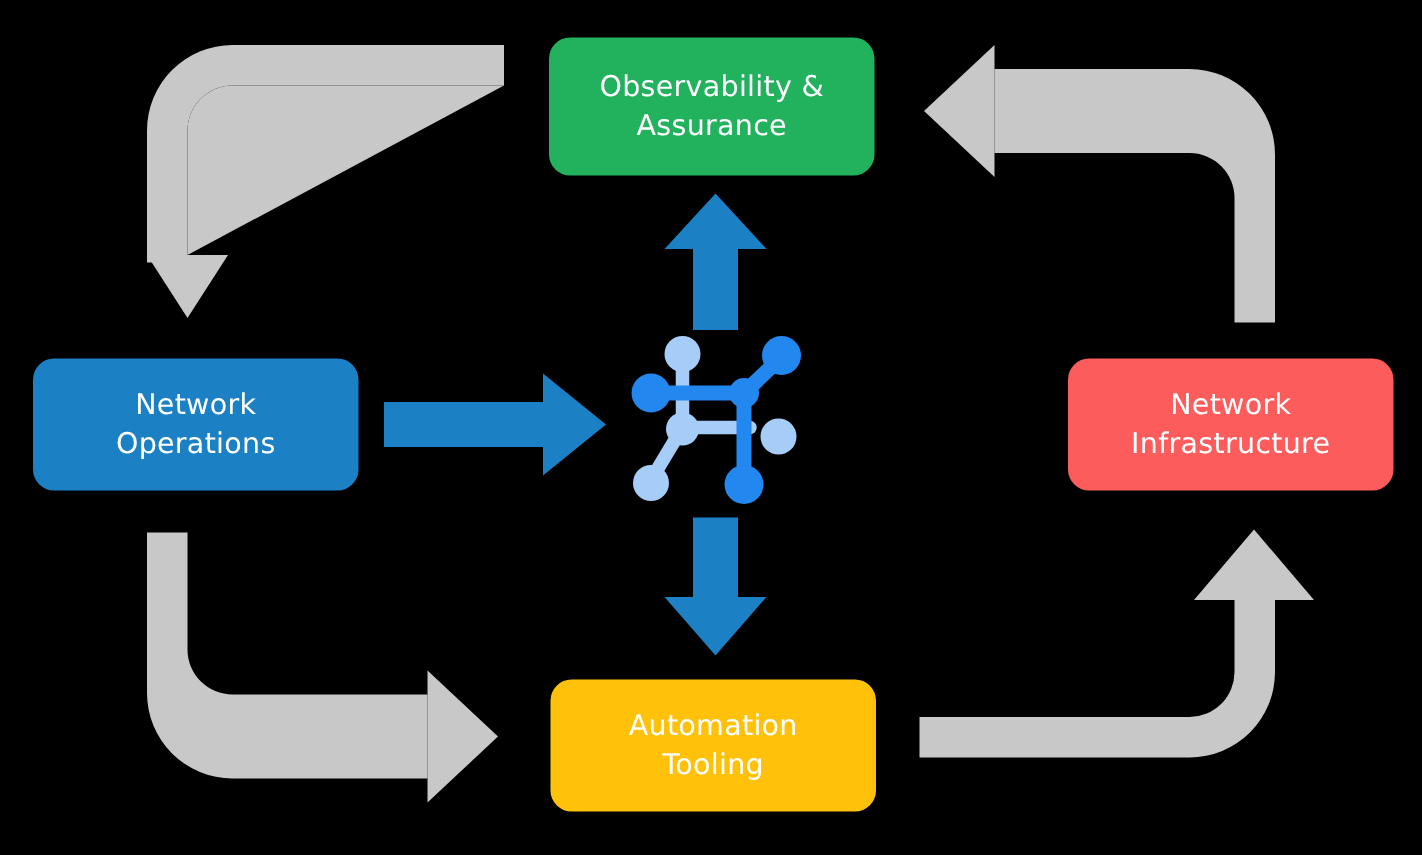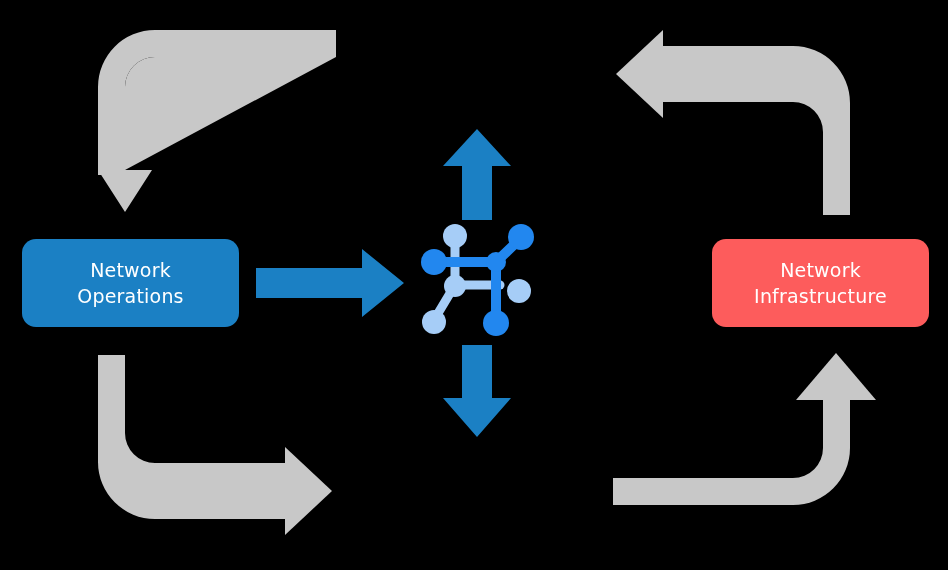--- a/index.html
+++ b/index.html
@@ -103,25 +103,33 @@
       <circle cx="519" cy="291" r="12" fill="#a6cdf7"></circle>
       <circle cx="434" cy="322" r="12" fill="#a6cdf7"></circle>
 
       <circle cx="434" cy="262" r="13" fill="#2287ef"></circle>
       <circle cx="521" cy="237" r="13" fill="#2287ef"></circle>
       <circle cx="496" cy="262" r="10" fill="#2287ef"></circle>
       <circle cx="496" cy="323" r="13" fill="#2287ef"></circle>
     </g>
   </svg>
 
+  <div class="node-box" style="left:366px; top:25px; width:217px; height:92px; background:#22b15c;">
+    <span class="node-label">Observability &amp;
+Assurance</span>
+  </div>
 
   <div class="node-box" style="left:22px; top:239px; width:217px; height:88px; background:#1b80c4;">
     <span class="node-label">Network
 Operations</span>
   </div>
 
   <div class="node-box" style="left:712px; top:239px; width:217px; height:88px; background:#fd5c5c;">
     <span class="node-label">Network
 Infrastructure</span>
   </div>
 
+  <div class="node-box" style="left:367px; top:453px; width:217px; height:88px; background:#ffc10a;">
+    <span class="node-label">Automation
+Tooling</span>
+  </div>
 
 </div>
 
 </body></html>

